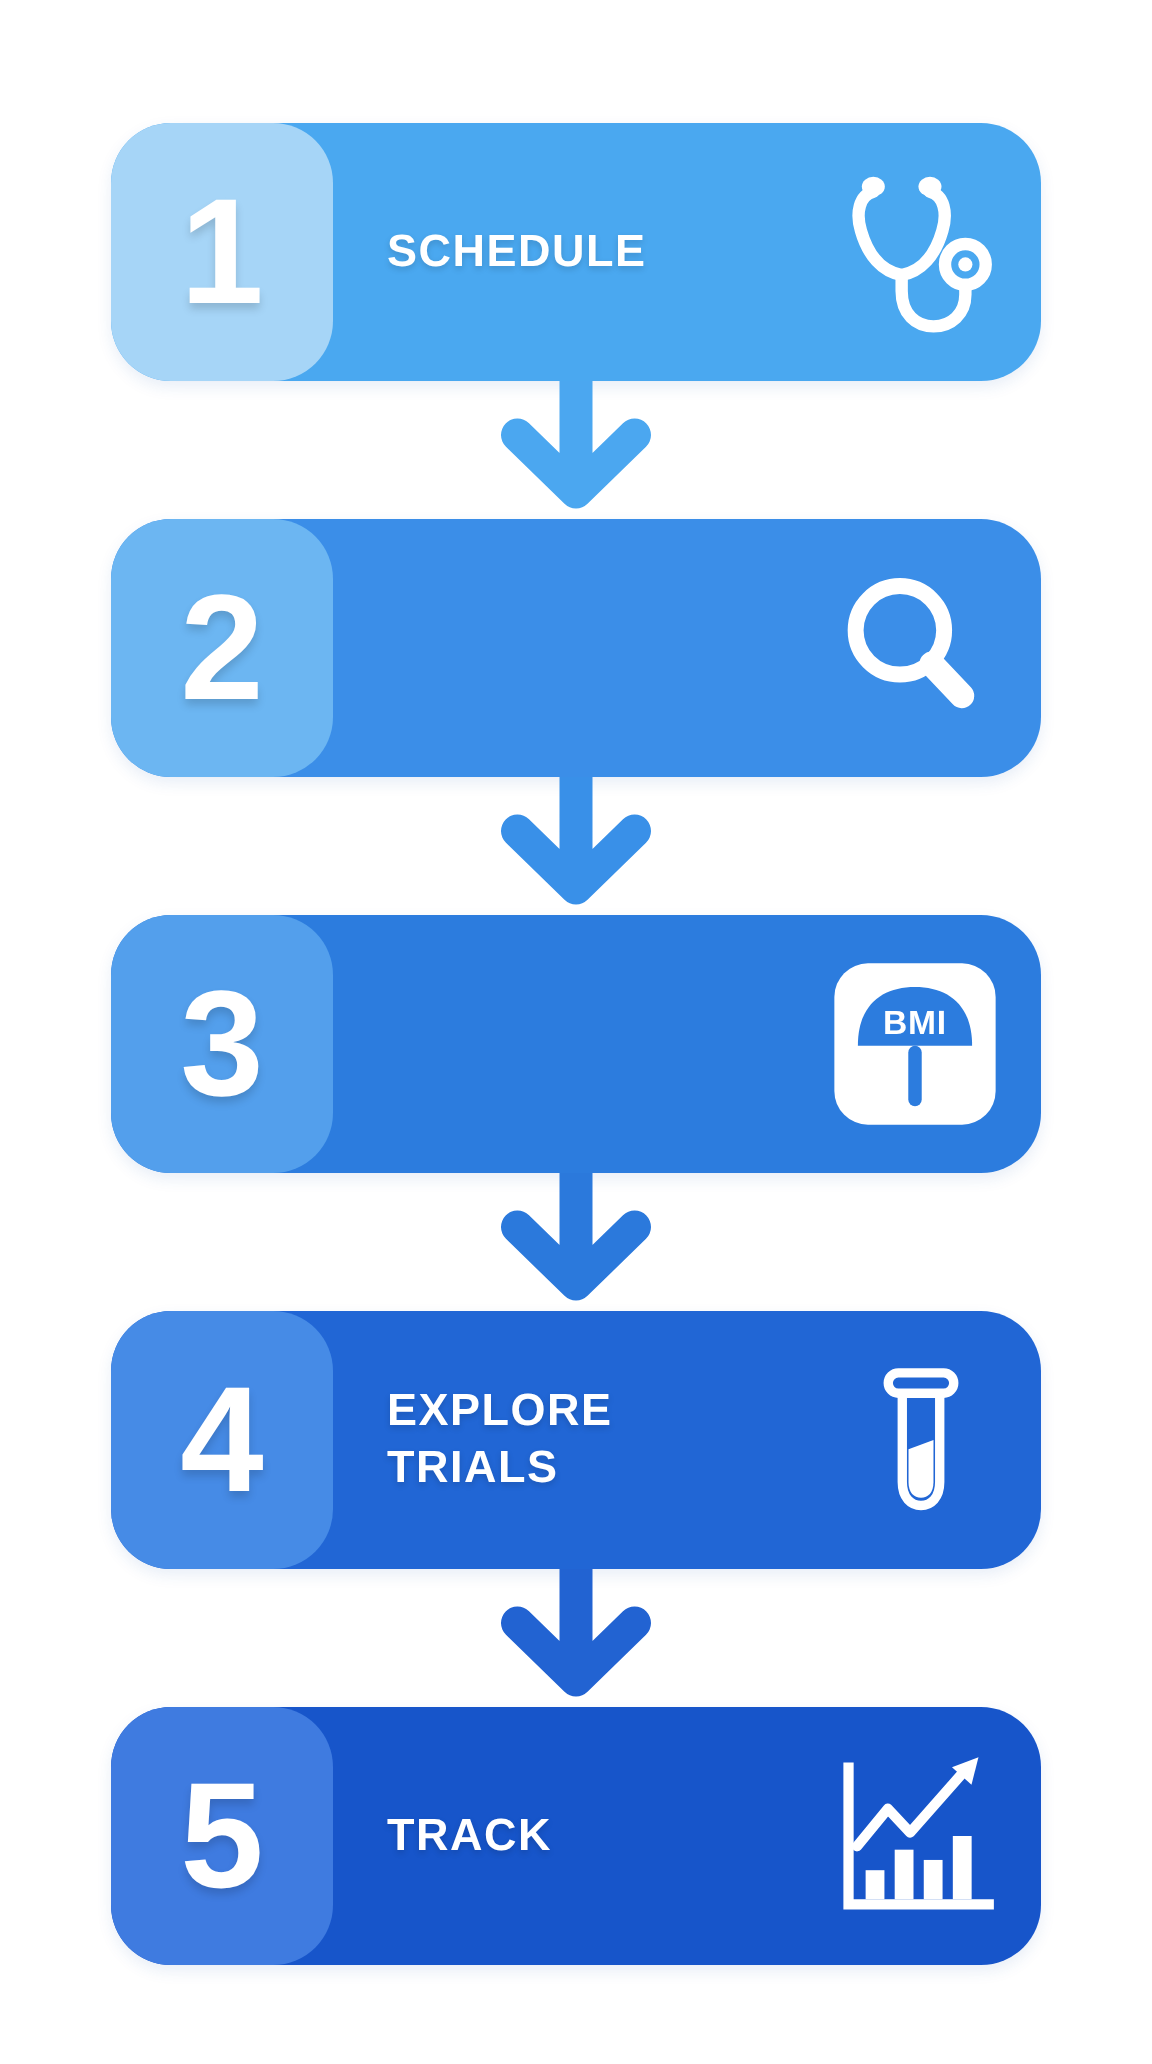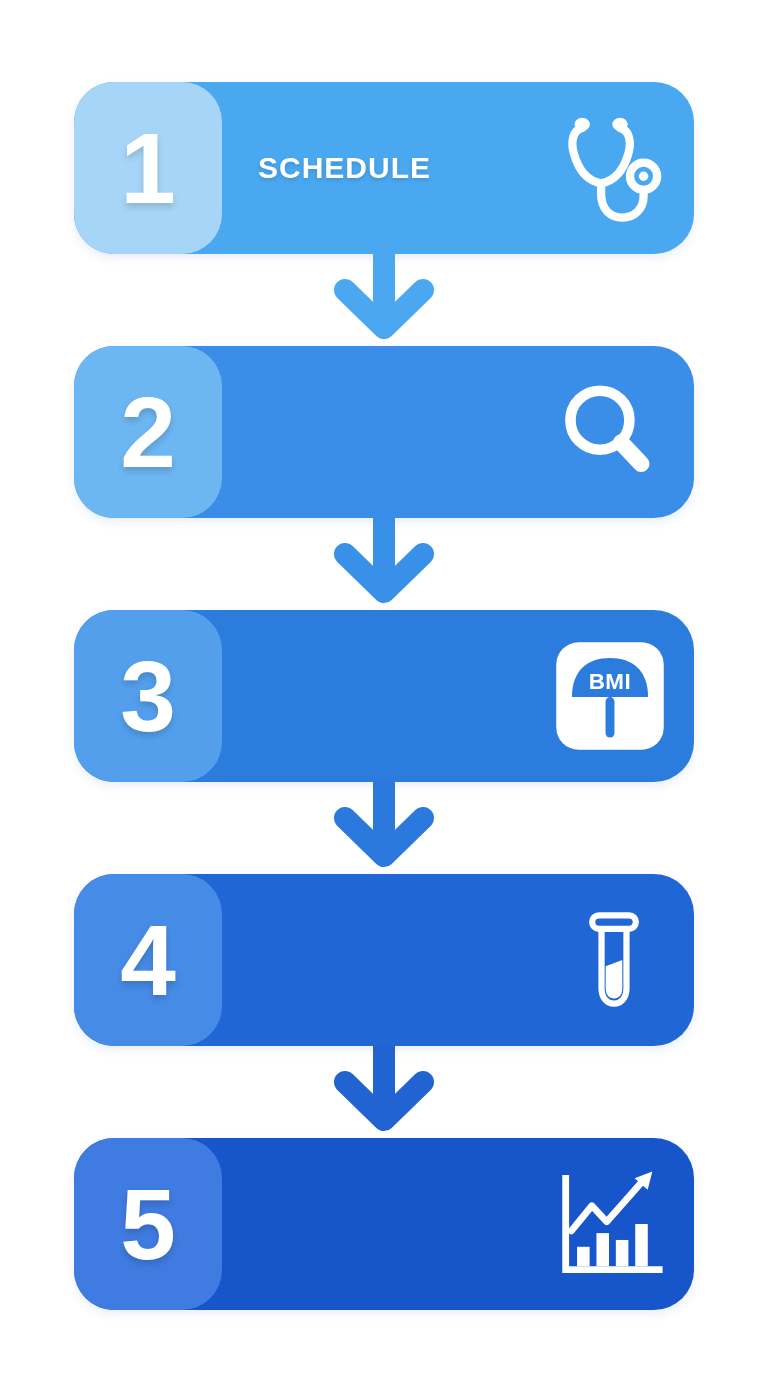--- a/index.html
+++ b/index.html
@@ -125,38 +125,43 @@
   </div>
 
   <div class="gap">
     <svg width="110" height="92" viewBox="0 0 110 92">
       <path d="M55 -2 L55 62 M16 36 L55 74 L94 36" fill="none" stroke-width="22" stroke-linecap="round" stroke-linejoin="round" style="stroke: rgb(43, 121, 220);"></path>
     </svg>
   </div>
 
   <div class="card" style="background-color: rgb(33, 102, 213);">
     <div class="tile" style="background-color: rgb(70, 139, 230);">4</div>
+    <div class="titleblock">
+      <div>EXPLORE</div>
+      <div>TRIALS</div>
+    </div>
     <div class="iconbox">
       <svg width="104" height="116" viewBox="0 0 100 100">
         <rect x="29" y="7" width="42" height="13" rx="6.5" fill="none" stroke="#ffffff" stroke-width="6"></rect>
         <path d="M38 20 L38 77 C38 87 43.5 92 50 92 C56.5 92 62 87 62 77 L62 20" fill="none" stroke="#ffffff" stroke-width="6"></path>
         <path d="M42 56 L58 50 L58 77 C58 84 54.5 87 50 87 C45.5 87 42 84 42 77 Z" fill="#ffffff"></path>
       </svg>
     </div>
   </div>
 
   <div class="gap">
     <svg width="110" height="92" viewBox="0 0 110 92">
       <path d="M55 -2 L55 62 M16 36 L55 74 L94 36" fill="none" stroke-width="22" stroke-linecap="round" stroke-linejoin="round" style="stroke: rgb(34, 99, 210);"></path>
     </svg>
   </div>
 
   <div class="card" style="background-color: rgb(23, 85, 202);">
     <div class="tile" style="background-color: rgb(63, 123, 224);">5</div>
     <div class="titleblock">
+      <div>TRACK</div>
     </div>
     <div class="iconbox">
       <svg width="114" height="114" viewBox="0 0 100 100">
         <path d="M12 10 L12 90 L94 90" fill="none" stroke="#ffffff" stroke-width="6" stroke-linecap="square"></path>
         <rect x="22" y="70" width="11" height="17" fill="#ffffff"></rect>
         <rect x="39" y="58" width="11" height="29" fill="#ffffff"></rect>
         <rect x="56" y="64" width="11" height="23" fill="#ffffff"></rect>
         <rect x="73" y="50" width="11" height="37" fill="#ffffff"></rect>
         <polyline points="17,56 35,34 48,48 78,14" fill="none" stroke="#ffffff" stroke-width="6" stroke-linecap="round" stroke-linejoin="round"></polyline>
         <path d="M88 4 L83.9 20 L72.5 9.8 Z" fill="#ffffff"></path>

